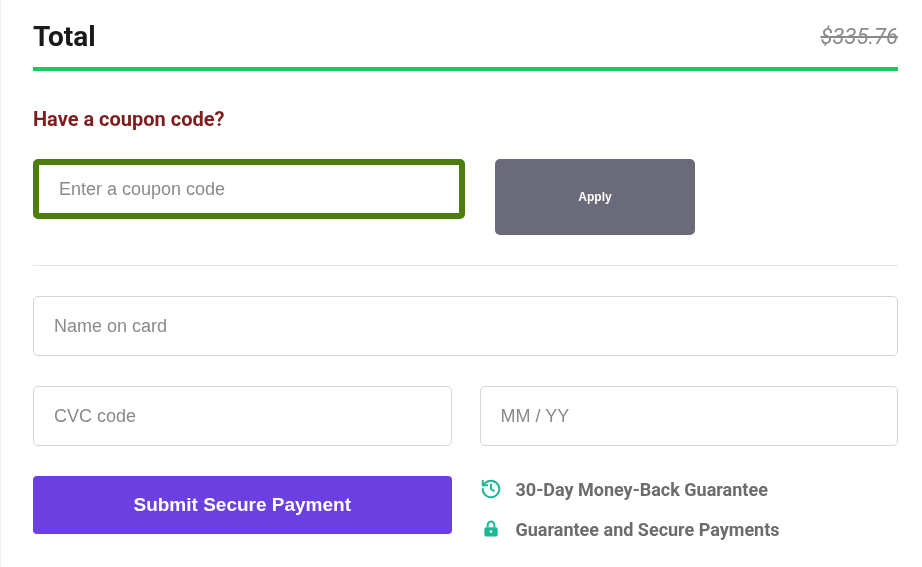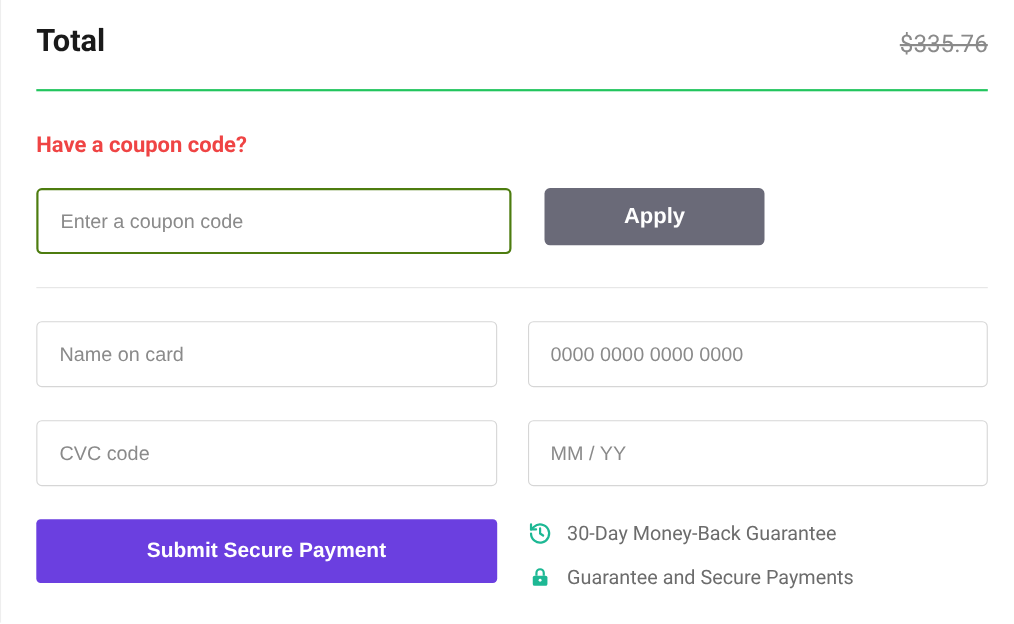--- a/index.html
+++ b/index.html
@@ -11,81 +11,82 @@
       font-family: -apple-system, BlinkMacSystemFont, "Segoe UI", Roboto, sans-serif;
       background: #fff;
       padding: 20px 24px 30px 32px;
       width: 922px;
       border-left: 1px solid #eee;
       color: #1a1a1a;
     }
     .total-row {
       display: flex;
       justify-content: space-between;
-      align-items: flex-end;
-      padding-bottom: 28px;
-      border-bottom: 2px solid #22c55e;
+      align-items: center;
+      padding-bottom: 14px;
+      border-bottom: 4px solid #22c55e;
     }
     .total-label {
       font-size: 28px;
       font-weight: 700;
       color: #1a1a1a;
     }
     .price-group {
       display: flex;
       align-items: baseline;
       gap: 16px;
+      font-style: italic;
     }
     .price-old {
       font-size: 22px;
       color: #8a8a8a;
       text-decoration: line-through;
     }
     .price-new {
       font-size: 24px;
       font-weight: 700;
       color: #1a1a1a;
     }
     .coupon-section {
       padding-top: 36px;
       padding-bottom: 30px;
       border-bottom: 1px solid #e5e5e5;
     }
     .coupon-link {
       font-size: 20px;
       font-weight: 700;
-      color: #ef4444;
+      color: #7f1d1d;
       cursor: pointer;
     }
     .coupon-row {
       display: flex;
       gap: 30px;
       margin-top: 28px;
       align-items: stretch;
     }
     .coupon-input {
       width: 432px;
       height: 60px;
-      border: 2px solid #4d7c0f;
+      border: 6px solid #4d7c0f;
       border-radius: 5px;
       padding: 0 20px;
       font-size: 18px;
       color: #333;
     }
     .coupon-input::placeholder {
       color: #8a8a8a;
     }
     .apply-btn {
       width: 200px;
-      height: 52px;
+      height: 76px;
       background: #6a6a78;
       border: none;
       border-radius: 5px;
       color: #fff;
-      font-size: 20px;
+      font-size: 12px;
       font-weight: 700;
       cursor: pointer;
     }
     .payment-section {
       padding-top: 30px;
     }
     .field-row {
       display: flex;
       gap: 28px;
       margin-bottom: 30px;
@@ -125,20 +126,21 @@
       flex-direction: column;
       gap: 18px;
       padding-top: 2px;
     }
     .guarantee-item {
       display: flex;
       align-items: center;
       gap: 14px;
       color: #6c6c6c;
       font-size: 18px;
+      font-weight: bold;
     }
     .g-icon {
       width: 22px;
       height: 22px;
       flex-shrink: 0;
       display: inline-flex;
       align-items: center;
       justify-content: center;
     }
   </style>
@@ -156,21 +158,20 @@
   <div class="coupon-link">Have a coupon code?</div>
   <div class="coupon-row">
     <input type="text" class="coupon-input" placeholder="Enter a coupon code" style="">
     <button class="apply-btn">Apply</button>
   </div>
 </div>
 
 <div class="payment-section">
   <div class="field-row">
     <input type="text" class="field" placeholder="Name on card" style="">
-    <input type="text" class="field" placeholder="0000 0000 0000 0000" style="">
   </div>
   <div class="field-row">
     <input type="text" class="field" placeholder="CVC code" style="">
     <input type="text" class="field" placeholder="MM / YY" style="">
   </div>
   <div class="bottom-row">
     <button class="submit-btn">Submit Secure Payment</button>
     <div class="guarantees">
       <div class="guarantee-item">
         <span class="g-icon">

